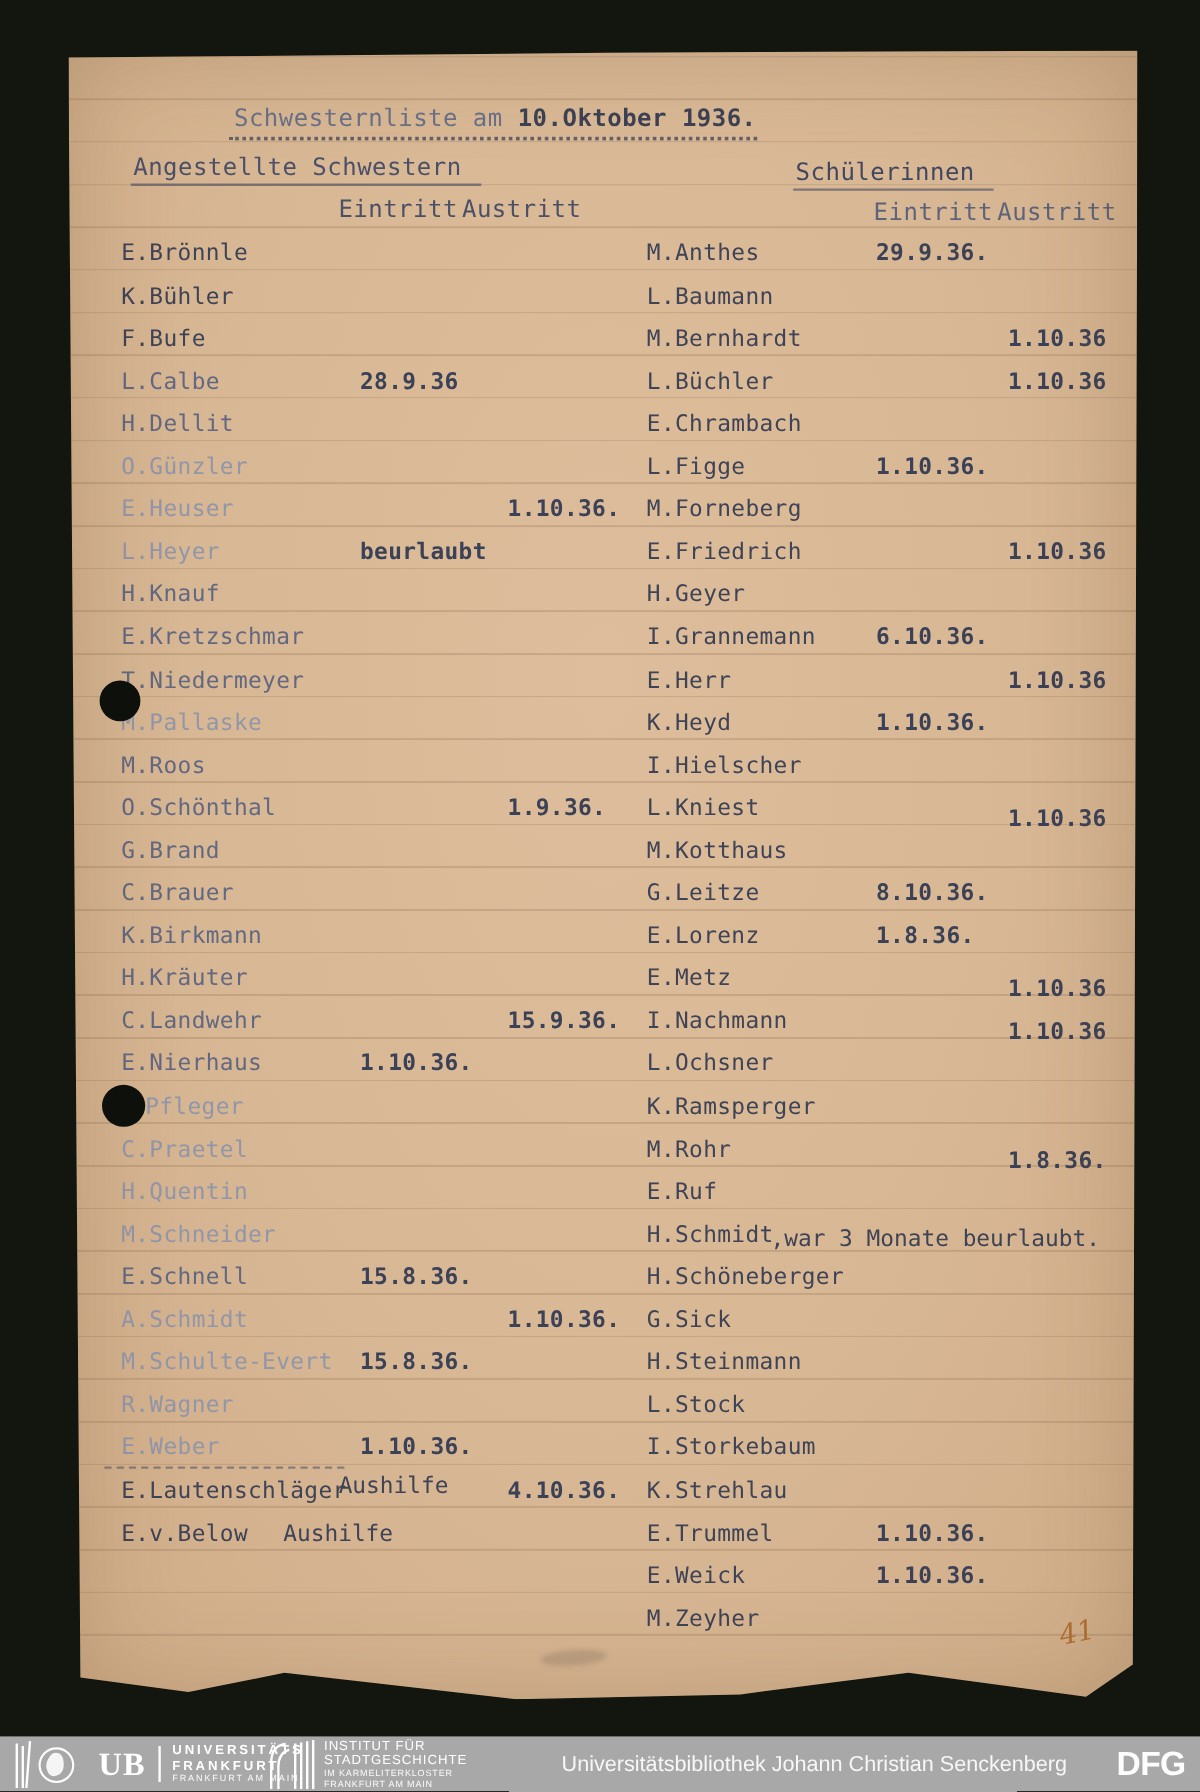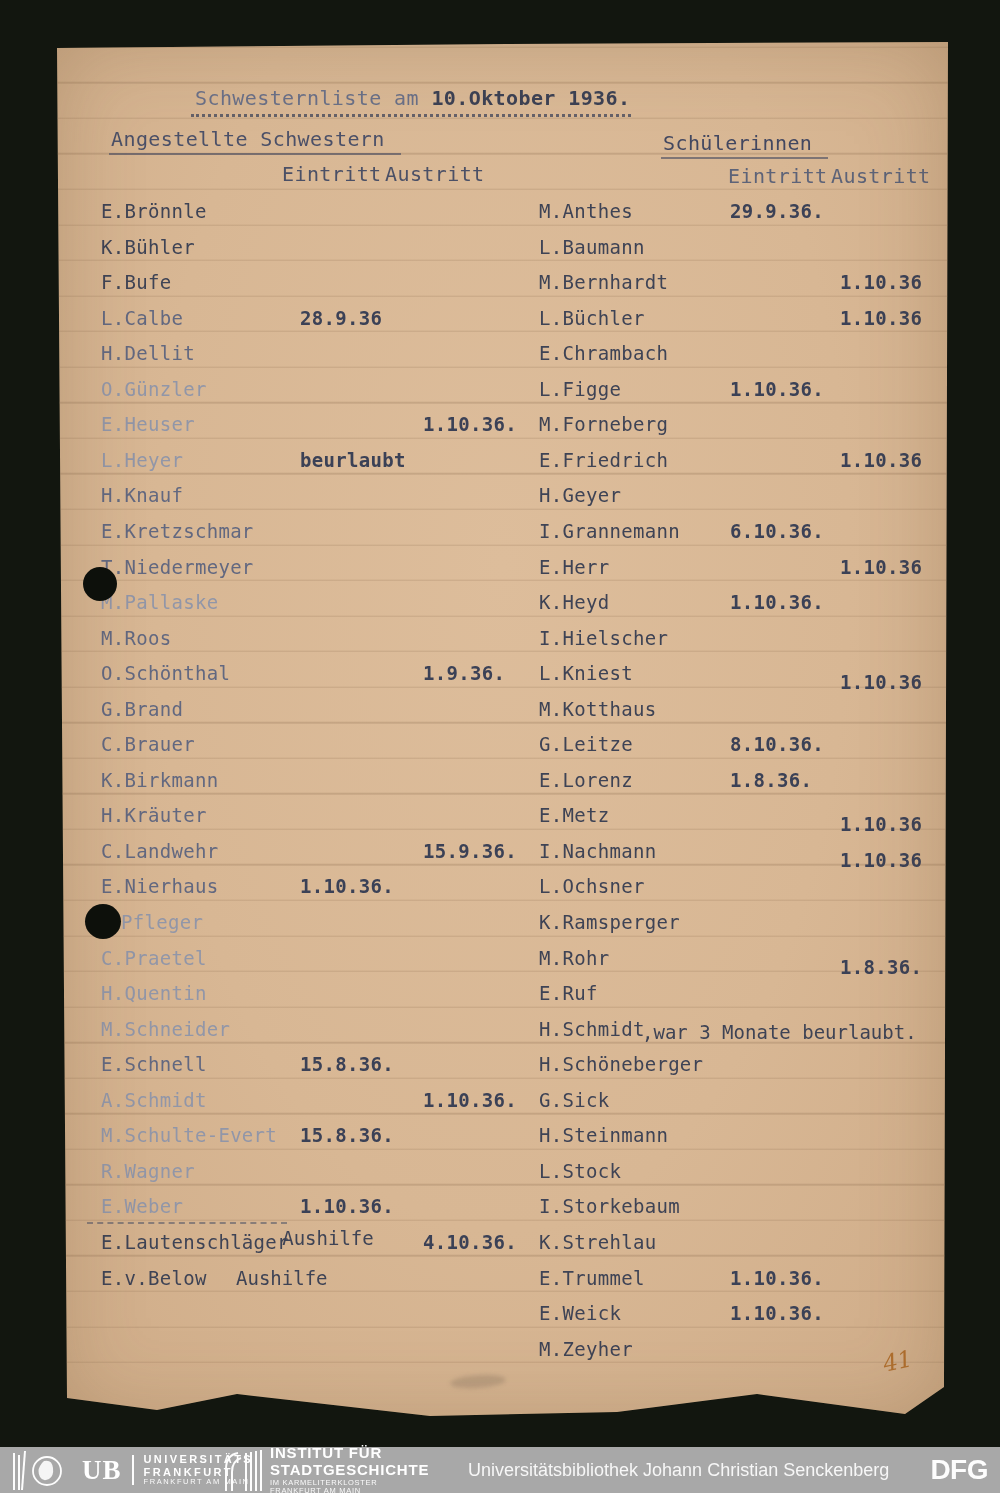--- a/index.html
+++ b/index.html
@@ -58,21 +58,21 @@
   .footer{position:absolute;left:0;bottom:0;width:1000px;height:46px;
     font-family:"Liberation Sans","DejaVu Sans",sans-serif;color:#fff;}
   .fgroup{position:absolute;top:0;height:46px;display:flex;align-items:center;gap:6px;}
   .g-ub{left:12px;} .g-isg{left:222px;}
   .ub-abbr{font-family:"Liberation Serif","DejaVu Serif",serif;font-weight:700;
     font-size:27px;letter-spacing:1px;line-height:1;}
   .vdiv{width:2px;height:30px;background:#fdfdfd;margin:0 4px;}
   .stack{display:flex;flex-direction:column;justify-content:center;line-height:1.15;}
   .stk-b{font-size:11px;font-weight:700;letter-spacing:2.4px;}
   .stk-s{font-size:7.5px;font-weight:400;letter-spacing:1.6px;opacity:.95;}
-  .isg-b{font-size:15px;font-weight:700;letter-spacing:.8px;}
+  .isg-b{font-size:11px;font-weight:400;letter-spacing:.8px;}
   .isg-s{font-size:7.5px;font-weight:400;letter-spacing:.7px;opacity:.95;}
   .credit{position:absolute;left:468px;top:0;height:58px;line-height:46px;
     font-size:18px;color:#f7f7f7;}
   .dfg{position:absolute;right:12px;top:0;height:46px;line-height:46px;
     font-size:28px;font-weight:700;letter-spacing:-.5px;color:#fdfdfd;}
   svg{display:block;}
 </style>
 </head>
 <body>
 

